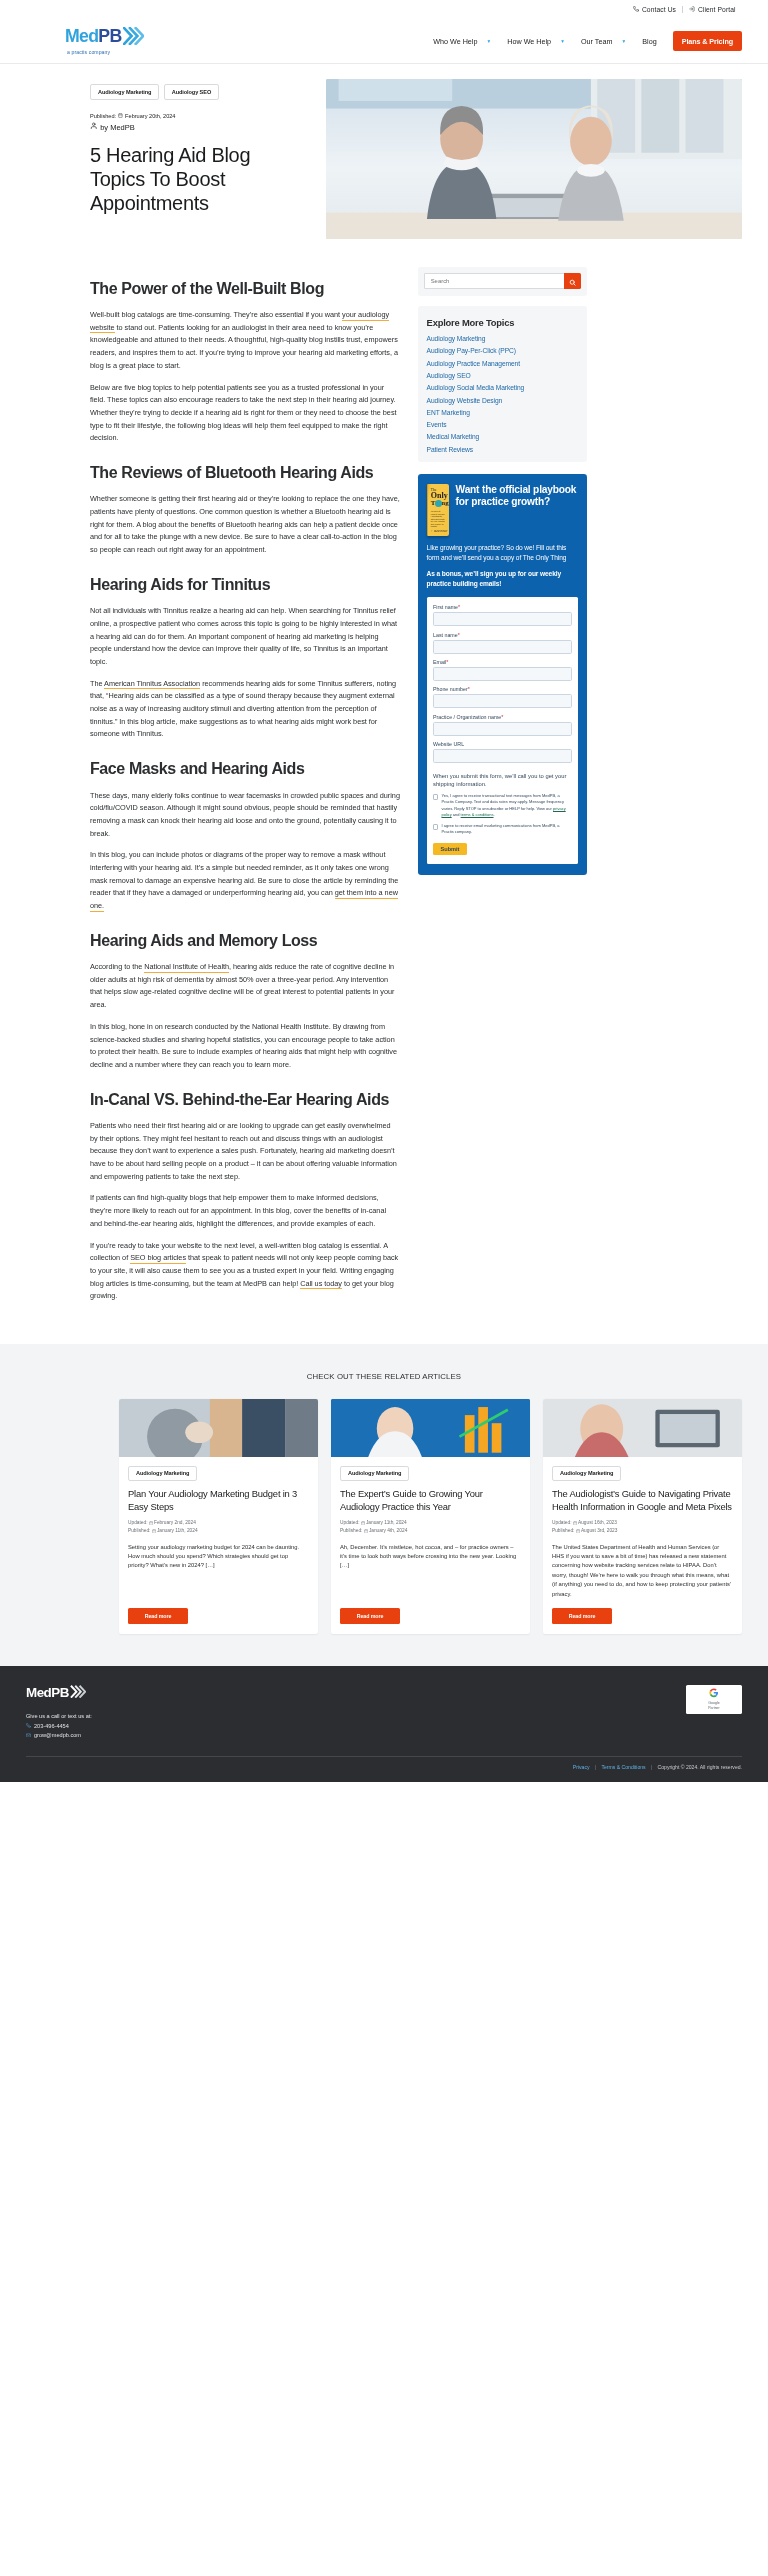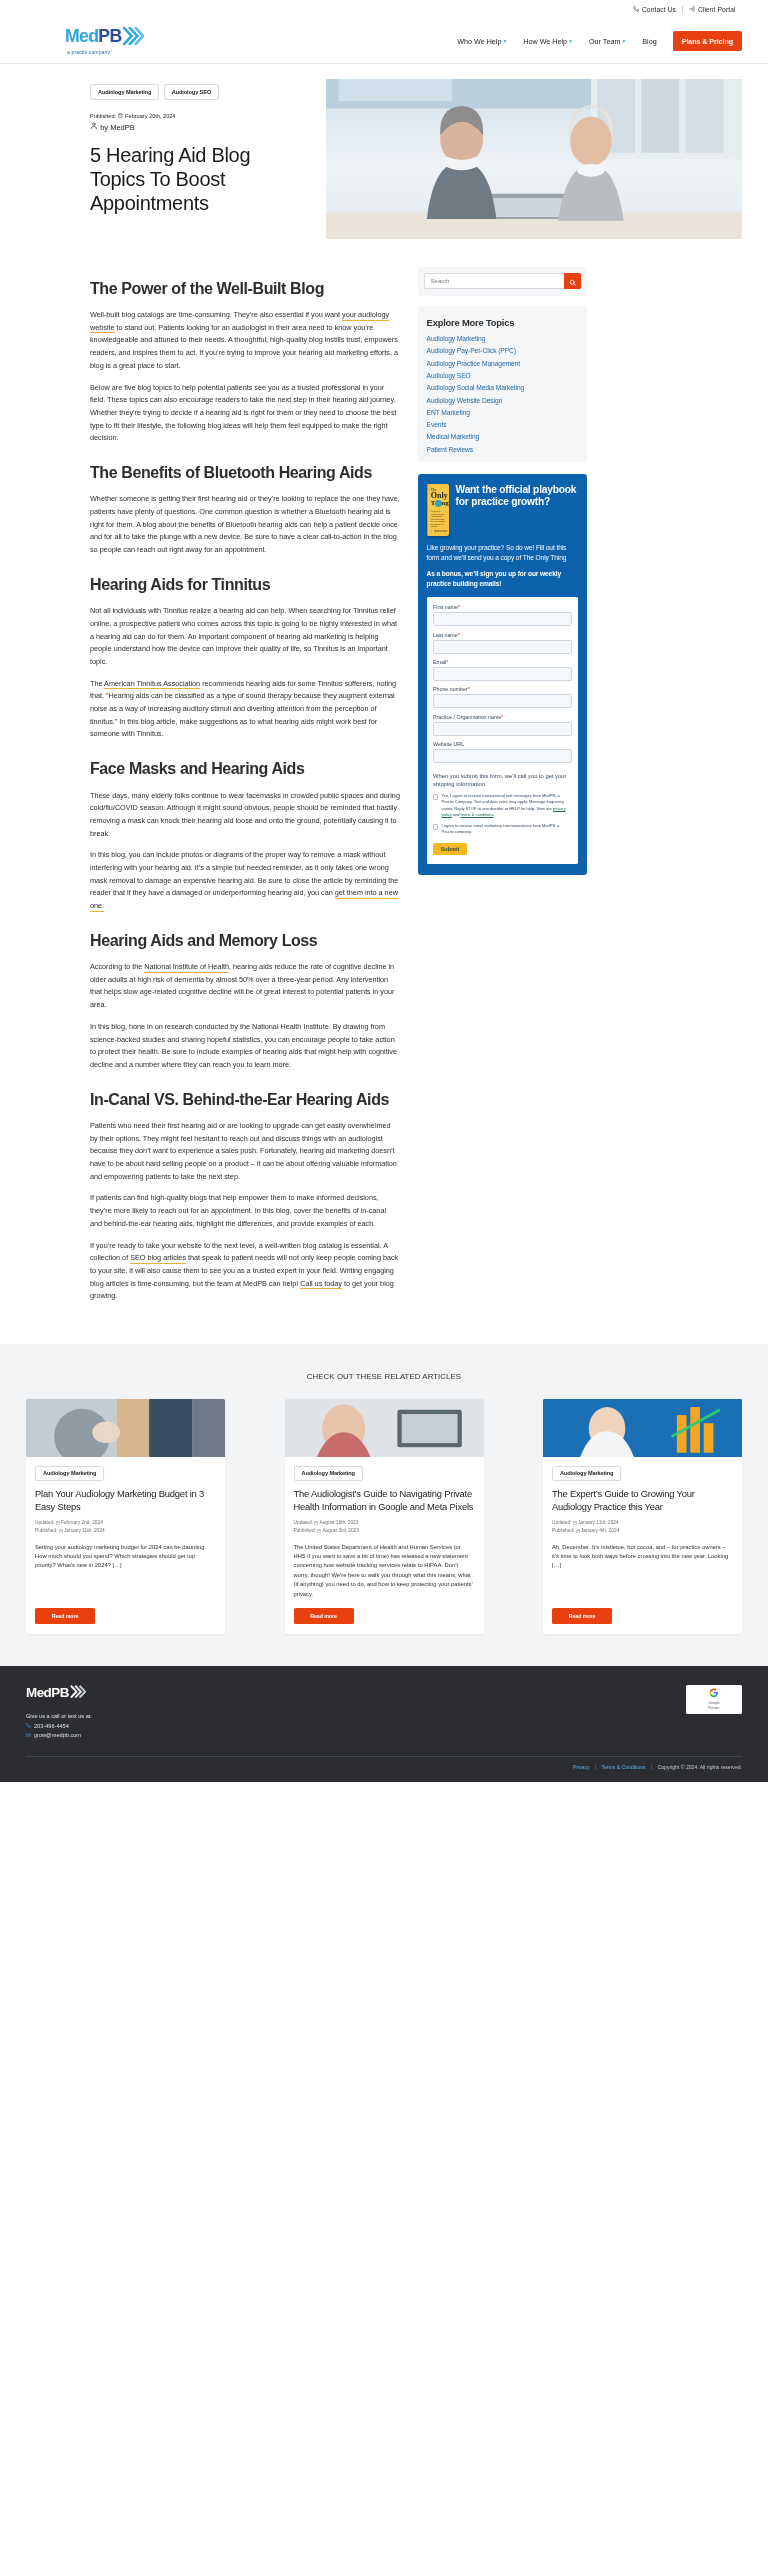--- a/index.html
+++ b/index.html
@@ -64,21 +64,21 @@
 
   .mainnav {
     margin-left: auto;
     display: flex;
     align-items: center;
     gap: 0;
   }
   .navitem {
     display: inline-flex;
     align-items: center;
-    gap: 2px;
+    gap: 10px;
     font-size: 7.2px;
     color: #1b1c1e;
     text-decoration: none;
     padding: 0 8.6px;
     font-weight: 500;
     white-space: nowrap;
   }
   .navitem .caret {
     color: #2fa3dd;
     font-size: 5.3px;
@@ -351,21 +351,21 @@
   }
   .related .sub {
     font-size: 7.8px;
     color: #2c2e30;
     letter-spacing: 0.1px;
     margin-bottom: 18px;
   }
   .cards {
     display: flex;
     gap: 13px;
-    justify-content: space-between;
+    justify-content: flex-end;
   }
   .card {
     width: 199px;
     background: #fff;
     border-radius: 2.1px;
     overflow: hidden;
     text-align: left;
     display: flex;
     flex-direction: column;
     box-shadow: 0 0.5px 1.6px rgba(0,0,0,.06);
@@ -568,21 +568,21 @@
     </svg>
   </div>
 </div>
 
 <div class="content">
 
   <div class="article" id="article-root">
       <h2>The Power of the Well-Built Blog</h2>
       <p><span>Well-built blog catalogs are time-consuming. They’re also essential if you want </span><a class="ilink" href="#">your audiology website</a><span> to stand out. Patients looking for an audiologist in their area need to know you’re knowledgeable and attuned to their needs. A thoughtful, high-quality blog instills trust, empowers readers, and inspires them to act. If you’re trying to improve your hearing aid marketing efforts, a blog is a great place to start.</span></p>
       <p><span>Below are five blog topics to help potential patients see you as a trusted professional in your field. These topics can also encourage readers to take the next step in their hearing aid journey. Whether they’re trying to decide if a hearing aid is right for them or they need to choose the best type to fit their lifestyle, the following blog ideas will help them feel equipped to make the right decision.</span></p>
-      <h2>The Benefits of Bluetooth Hearing Aids</h2>
+      <h2>The Reviews of Bluetooth Hearing Aids</h2>
       <p><span>Whether someone is getting their first hearing aid or they’re looking to replace the one they have, patients have plenty of questions. One common question is whether a Bluetooth hearing aid is right for them. A blog about the benefits of Bluetooth hearing aids can help a patient decide once and for all to take the plunge with a new device. Be sure to have a clear call-to-action in the blog so people can reach out right away for an appointment.</span></p>
       <h2>Hearing Aids for Tinnitus</h2>
       <p><span>Not all individuals with Tinnitus realize a hearing aid can help. When searching for Tinnitus relief online, a prospective patient who comes across this topic is going to be highly interested in what a hearing aid can do for them. An important component of hearing aid marketing is helping people understand how the device can improve their quality of life, so Tinnitus is an important topic.</span></p>
       <p><span>The </span><a class="ilink" href="#">American Tinnitus Association</a><span> recommends hearing aids for some Tinnitus sufferers, noting that, “Hearing aids can be classified as a type of sound therapy because they augment external noise as a way of increasing auditory stimuli and diverting attention from the perception of tinnitus.” In this blog article, make suggestions as to what hearing aids might work best for someone with Tinnitus.</span></p>
       <h2>Face Masks and Hearing Aids</h2>
       <p><span>These days, many elderly folks continue to wear facemasks in crowded public spaces and during cold/flu/COVID season. Although it might sound obvious, people should be reminded that hastily removing a mask can knock their hearing aid loose and onto the ground, potentially causing it to break.</span></p>
       <p><span>In this blog, you can include photos or diagrams of the proper way to remove a mask without interfering with your hearing aid. It’s a simple but needed reminder, as it only takes one wrong mask removal to damage an expensive hearing aid. Be sure to close the article by reminding the reader that if they have a damaged or underperforming hearing aid, you can </span><a class="ilink" href="#">get them into a new one.</a></p>
       <h2>Hearing Aids and Memory Loss</h2>
       <p><span>According to the </span><a class="ilink" href="#">National Institute of Health</a><span>, hearing aids reduce the rate of cognitive decline in older adults at high risk of dementia by almost 50% over a three-year period. Any intervention that helps slow age-related cognitive decline will be of great interest to potential patients in your area.</span></p>
       <p><span>In this blog, hone in on research conducted by the National Health Institute. By drawing from science-backed studies and sharing hopeful statistics, you can encourage people to take action to protect their health. Be sure to include examples of hearing aids that might help with cognitive decline and a number where they can reach you to learn more.</span></p>
@@ -702,61 +702,20 @@
               </span>
               <span>January 11th, 2024</span>
             </span>
           </div>
           <div class="excerpt">Setting your audiology marketing budget for 2024 can be daunting. How much should you spend? Which strategies should get top priority? What’s new in 2024? […]</div>
           <a href="#" class="readmore">Read more</a>
         </div>
       </div>
       <div class="card">
         <div class="card-img"><svg width="100%" height="100%" viewBox="0 0 372 108" preserveAspectRatio="xMidYMid slice">
-            <rect width="372" height="108" fill="#dfe3e6"></rect>
-            <ellipse cx="110" cy="56" rx="40" ry="46" fill="#e8c4ab"></ellipse>
-            <path d="M60 108 q20 -46 50 -46 q30 0 50 46 z" fill="#c86b6b"></path>
-            <rect x="210" y="20" width="120" height="70" rx="4" fill="#5a6670"></rect>
-            <rect x="218" y="28" width="104" height="54" fill="#c6cfd6"></rect>
-          </svg></div>
-        <div class="card-body">
-          <span class="chip">Audiology Marketing</span>
-          <h3>The Audiologist’s Guide to Navigating Private Health Information in Google and Meta Pixels</h3>
-          <div class="dates">
-            <span>
-              <span>Updated:</span>
-              <span>
-                <svg width="4.3" height="4.3" viewBox="0 0 24 24" fill="none" stroke="#6b7075" stroke-width="2">
-                  <rect x="3" y="4" width="18" height="18" rx="2"></rect>
-                  <line x1="16" y1="2" x2="16" y2="6"></line>
-                  <line x1="8" y1="2" x2="8" y2="6"></line>
-                  <line x1="3" y1="10" x2="21" y2="10"></line>
-                </svg>
-              </span>
-              <span>August 16th, 2023</span>
-            </span>
-            <span>
-              <span>Published:</span>
-              <span>
-                <svg width="4.3" height="4.3" viewBox="0 0 24 24" fill="none" stroke="#6b7075" stroke-width="2">
-                  <rect x="3" y="4" width="18" height="18" rx="2"></rect>
-                  <line x1="16" y1="2" x2="16" y2="6"></line>
-                  <line x1="8" y1="2" x2="8" y2="6"></line>
-                  <line x1="3" y1="10" x2="21" y2="10"></line>
-                </svg>
-              </span>
-              <span>August 3rd, 2023</span>
-            </span>
-          </div>
-          <div class="excerpt">The United States Department of Health and Human Services (or HHS if you want to save a bit of time) has released a new statement concerning how website tracking services relate to HIPAA. Don’t worry, though! We’re here to walk you through what this means, what (if anything) you need to do, and how to keep protecting your patients’ privacy.</div>
-          <a href="#" class="readmore">Read more</a>
-        </div>
-      </div>
-      <div class="card">
-        <div class="card-img"><svg width="100%" height="100%" viewBox="0 0 372 108" preserveAspectRatio="xMidYMid slice">
             <rect width="372" height="108" fill="#1d62a8"></rect>
             <rect x="0" y="0" width="372" height="108" fill="#1a6fb5"></rect>
             <rect x="250" y="30" width="18" height="70" fill="#f5a623"></rect>
             <rect x="275" y="15" width="18" height="85" fill="#f5a623"></rect>
             <rect x="300" y="45" width="18" height="55" fill="#f5a623"></rect>
             <path d="M240 70 L330 20" stroke="#2ecc71" stroke-width="5" fill="none"></path>
             <ellipse cx="120" cy="55" rx="34" ry="40" fill="#f0d3bd"></ellipse>
             <path d="M70 108 q18 -48 50 -48 q32 0 50 48 z" fill="#f2f4f6"></path>
           </svg></div>
         <div class="card-body">
@@ -785,20 +744,61 @@
                   <line x1="3" y1="10" x2="21" y2="10"></line>
                 </svg>
               </span>
               <span>January 4th, 2024</span>
             </span>
           </div>
           <div class="excerpt">Ah, December. It’s mistletoe, hot cocoa, and – for practice owners – it’s time to look both ways before crossing into the new year. Looking […]</div>
           <a href="#" class="readmore">Read more</a>
         </div>
       </div>
+      <div class="card">
+        <div class="card-img"><svg width="100%" height="100%" viewBox="0 0 372 108" preserveAspectRatio="xMidYMid slice">
+            <rect width="372" height="108" fill="#dfe3e6"></rect>
+            <ellipse cx="110" cy="56" rx="40" ry="46" fill="#e8c4ab"></ellipse>
+            <path d="M60 108 q20 -46 50 -46 q30 0 50 46 z" fill="#c86b6b"></path>
+            <rect x="210" y="20" width="120" height="70" rx="4" fill="#5a6670"></rect>
+            <rect x="218" y="28" width="104" height="54" fill="#c6cfd6"></rect>
+          </svg></div>
+        <div class="card-body">
+          <span class="chip">Audiology Marketing</span>
+          <h3>The Audiologist’s Guide to Navigating Private Health Information in Google and Meta Pixels</h3>
+          <div class="dates">
+            <span>
+              <span>Updated:</span>
+              <span>
+                <svg width="4.3" height="4.3" viewBox="0 0 24 24" fill="none" stroke="#6b7075" stroke-width="2">
+                  <rect x="3" y="4" width="18" height="18" rx="2"></rect>
+                  <line x1="16" y1="2" x2="16" y2="6"></line>
+                  <line x1="8" y1="2" x2="8" y2="6"></line>
+                  <line x1="3" y1="10" x2="21" y2="10"></line>
+                </svg>
+              </span>
+              <span>August 16th, 2023</span>
+            </span>
+            <span>
+              <span>Published:</span>
+              <span>
+                <svg width="4.3" height="4.3" viewBox="0 0 24 24" fill="none" stroke="#6b7075" stroke-width="2">
+                  <rect x="3" y="4" width="18" height="18" rx="2"></rect>
+                  <line x1="16" y1="2" x2="16" y2="6"></line>
+                  <line x1="8" y1="2" x2="8" y2="6"></line>
+                  <line x1="3" y1="10" x2="21" y2="10"></line>
+                </svg>
+              </span>
+              <span>August 3rd, 2023</span>
+            </span>
+          </div>
+          <div class="excerpt">The United States Department of Health and Human Services (or HHS if you want to save a bit of time) has released a new statement concerning how website tracking services relate to HIPAA. Don’t worry, though! We’re here to walk you through what this means, what (if anything) you need to do, and how to keep protecting your patients’ privacy.</div>
+          <a href="#" class="readmore">Read more</a>
+        </div>
+      </div>
     </div>
 </div>
 
 <div class="footer">
   <div class="footer-top">
     <div>
       <div class="f-logo-text">
         <span>MedPB</span>
         <span>
           <svg width="16" height="13.4" viewBox="0 0 40 34">

